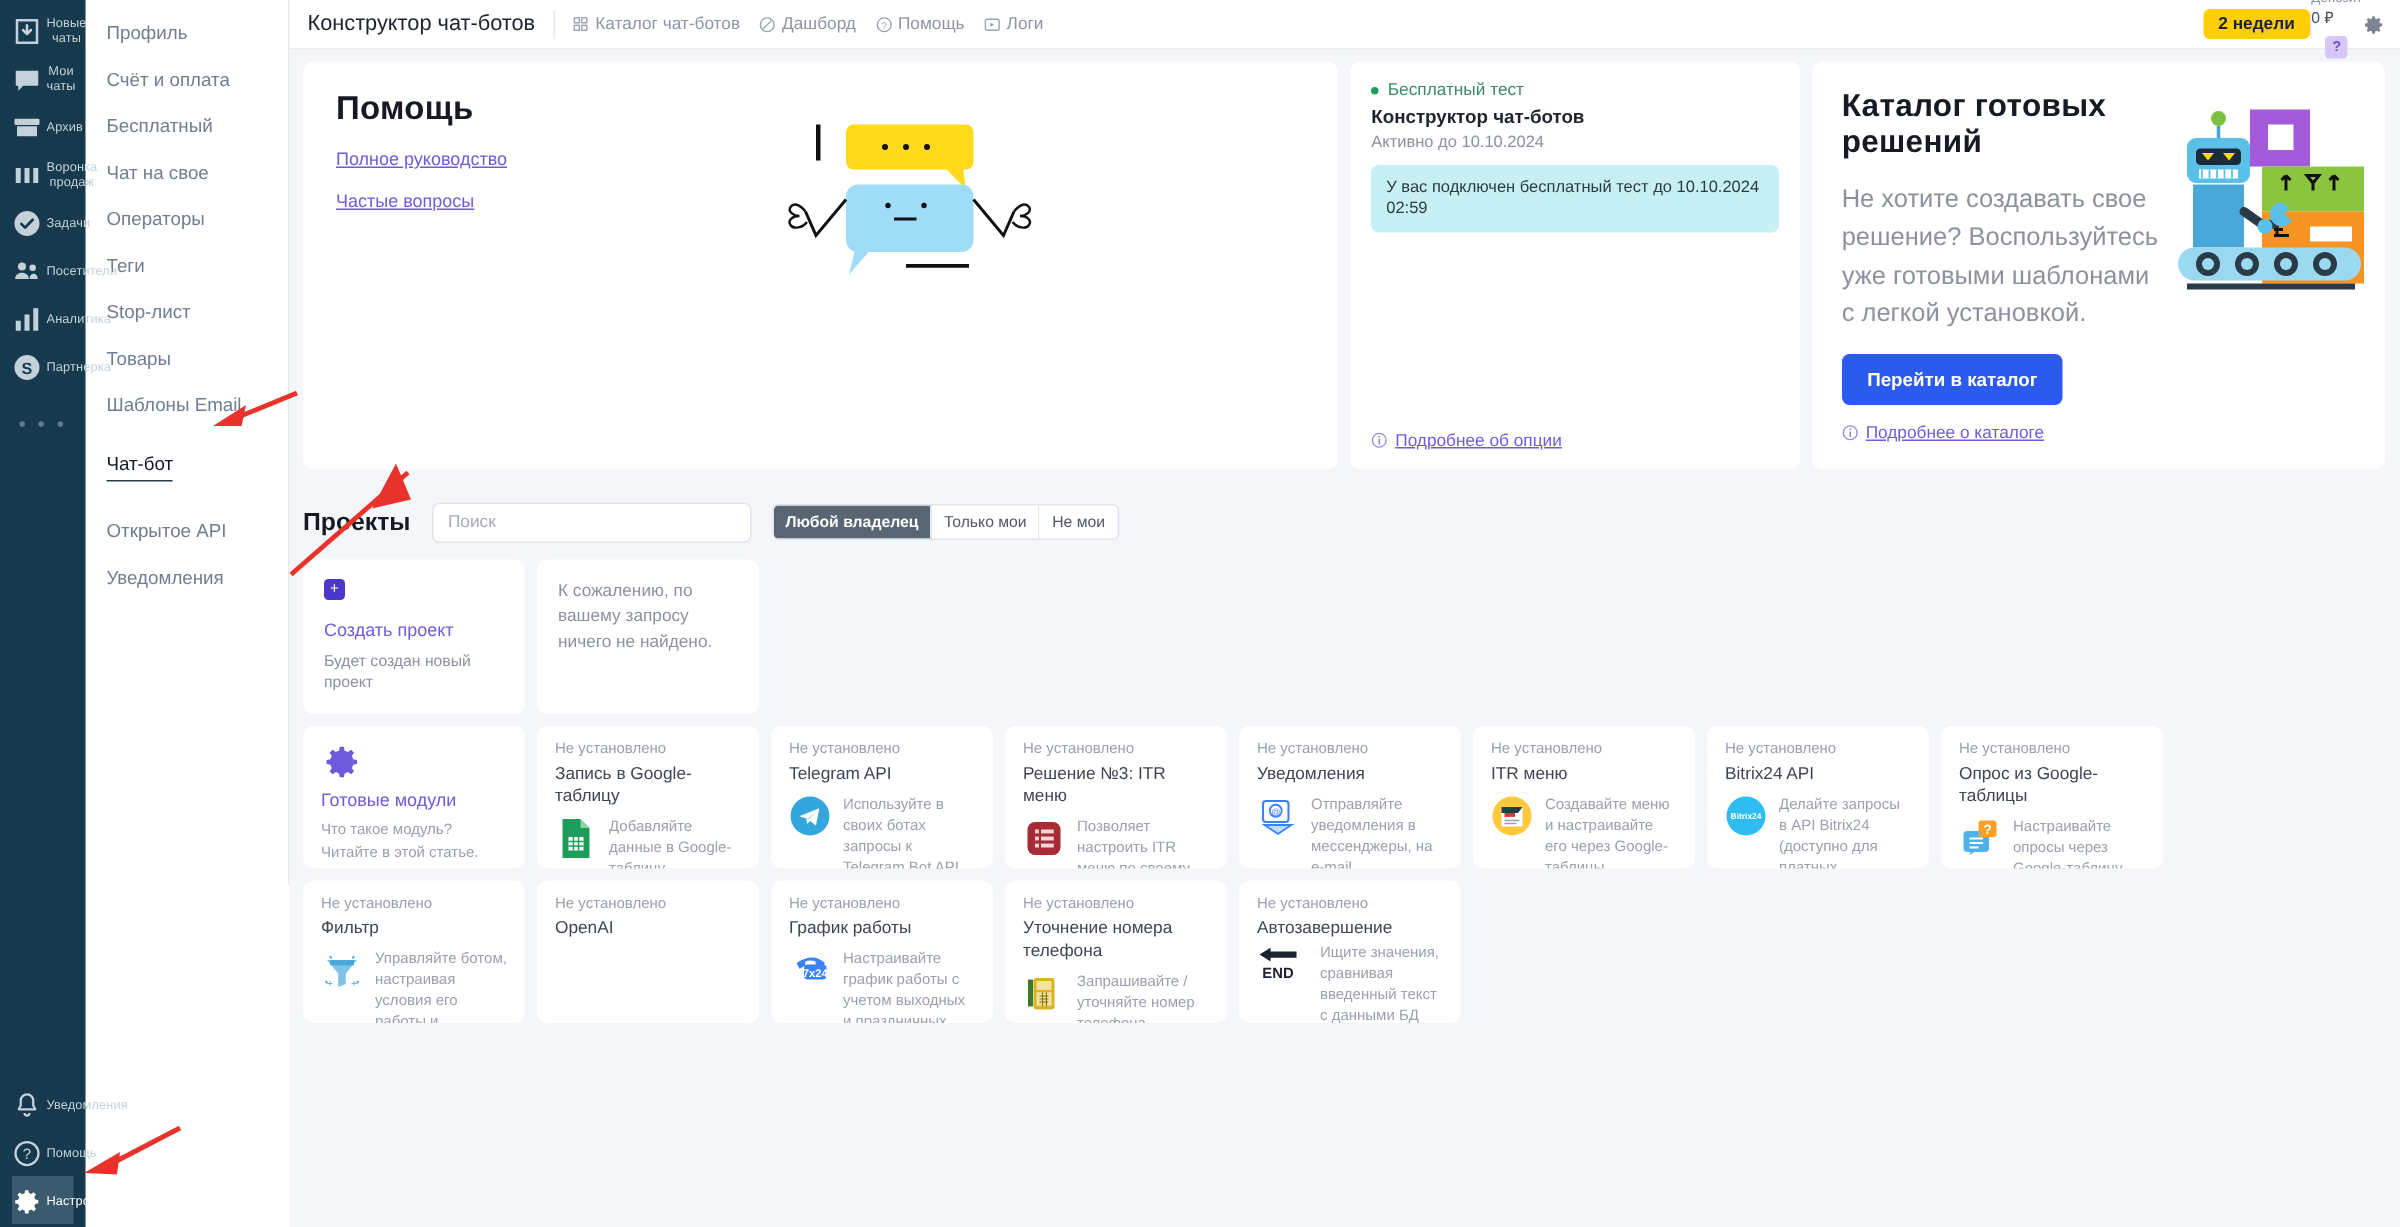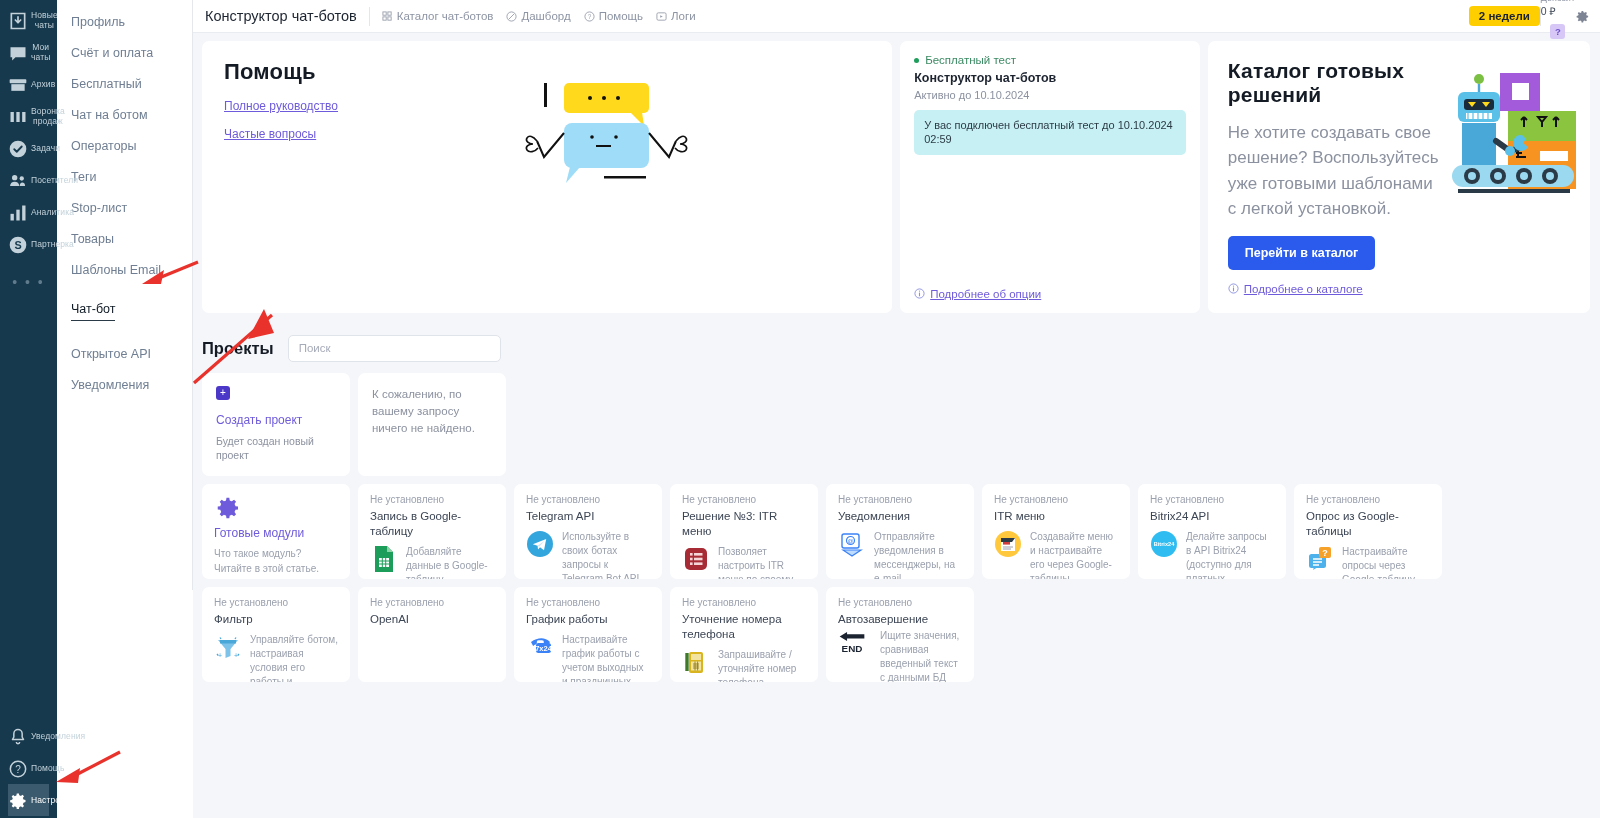--- a/index.html
+++ b/index.html
@@ -280,21 +280,21 @@
           </svg>
         </span>
       <span class="rail-label" style="color:#ffffff">Настройки</span>
     </div>
   </div>
 
   <div class="submenu">
     <div class="submenu-item">Профиль</div>
     <div class="submenu-item">Счёт и оплата</div>
     <div class="submenu-item">Бесплатный</div>
-    <div class="submenu-item">Чат на ботом</div>
+    <div class="submenu-item">Чат на свое</div>
     <div class="submenu-item">Операторы</div>
     <div class="submenu-item">Теги</div>
     <div class="submenu-item">Stop-лист</div>
     <div class="submenu-item">Товары</div>
     <div class="submenu-item">Шаблоны Email</div>
     <div style="padding:8.5px 0 0"><span class="submenu-item active">Чат-бот</span></div>
     <div class="submenu-item">Открытое API</div>
     <div class="submenu-item">Уведомления</div>
   </div>
 
@@ -460,20 +460,25 @@
               <rect x="20" y="130" width="112" height="4" fill="#2b3a47"></rect>
             </svg>
           </div>
         </div>
       </div>
 
       <div class="projects-bar">
         <div class="projects-title">Проекты</div>
         <input class="search-input" placeholder="Поиск" style="">
         <div class="seg-group">
+          <div class="seg">
+            <button class="seg-btn active">Любой владелец</button>
+            <button class="seg-btn">Только мои</button>
+            <button class="seg-btn">Не мои</button>
+          </div>
         </div>
       </div>
 
       <div class="tiles">
         <div class="tile">
           <div class="plus-box">+</div>
           <div class="tile-link">Создать проект</div>
           <div class="tile-sub">Будет создан новый проект</div>
         </div>
         <div class="tile">

